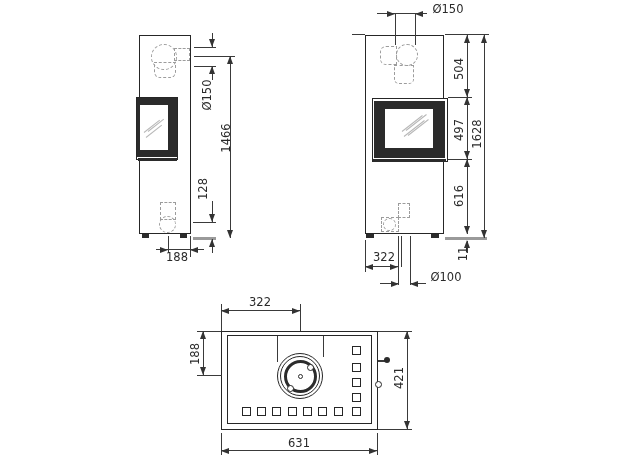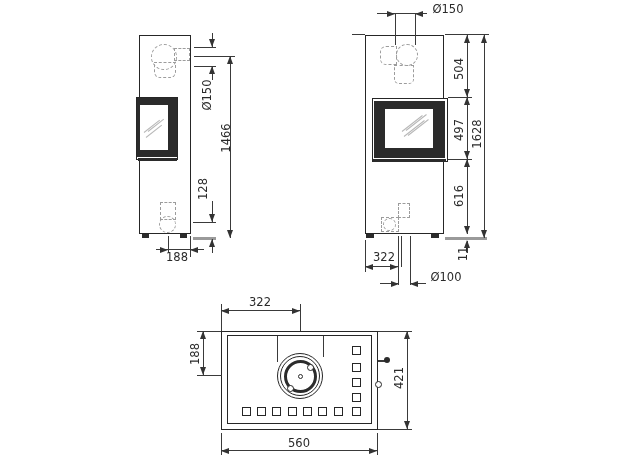--- a/index.html
+++ b/index.html
@@ -228,16 +228,16 @@
     <div class="ah up" style="left:404px; top:331px;"></div>
     <div class="ah down" style="left:404px; top:421px;"></div>
     <div class="dim rot" style="left:377px; top:371px;">421</div>
 
     
     <div class="ln" style="left:221px; top:433px; width:1px; height:22px;"></div>
     <div class="ln" style="left:377px; top:433px; width:1px; height:22px;"></div>
     <div class="ln" style="left:221px; top:450px; width:157px; height:1px;"></div>
     <div class="ah left" style="left:221px; top:447.5px;"></div>
     <div class="ah right" style="left:369px; top:447.5px;"></div>
-    <div class="dim" style="left:277px; top:436px;">560</div>
+    <div class="dim" style="left:277px; top:436px;">631</div>
   </div>
 
 </div>
 
 </body></html>

